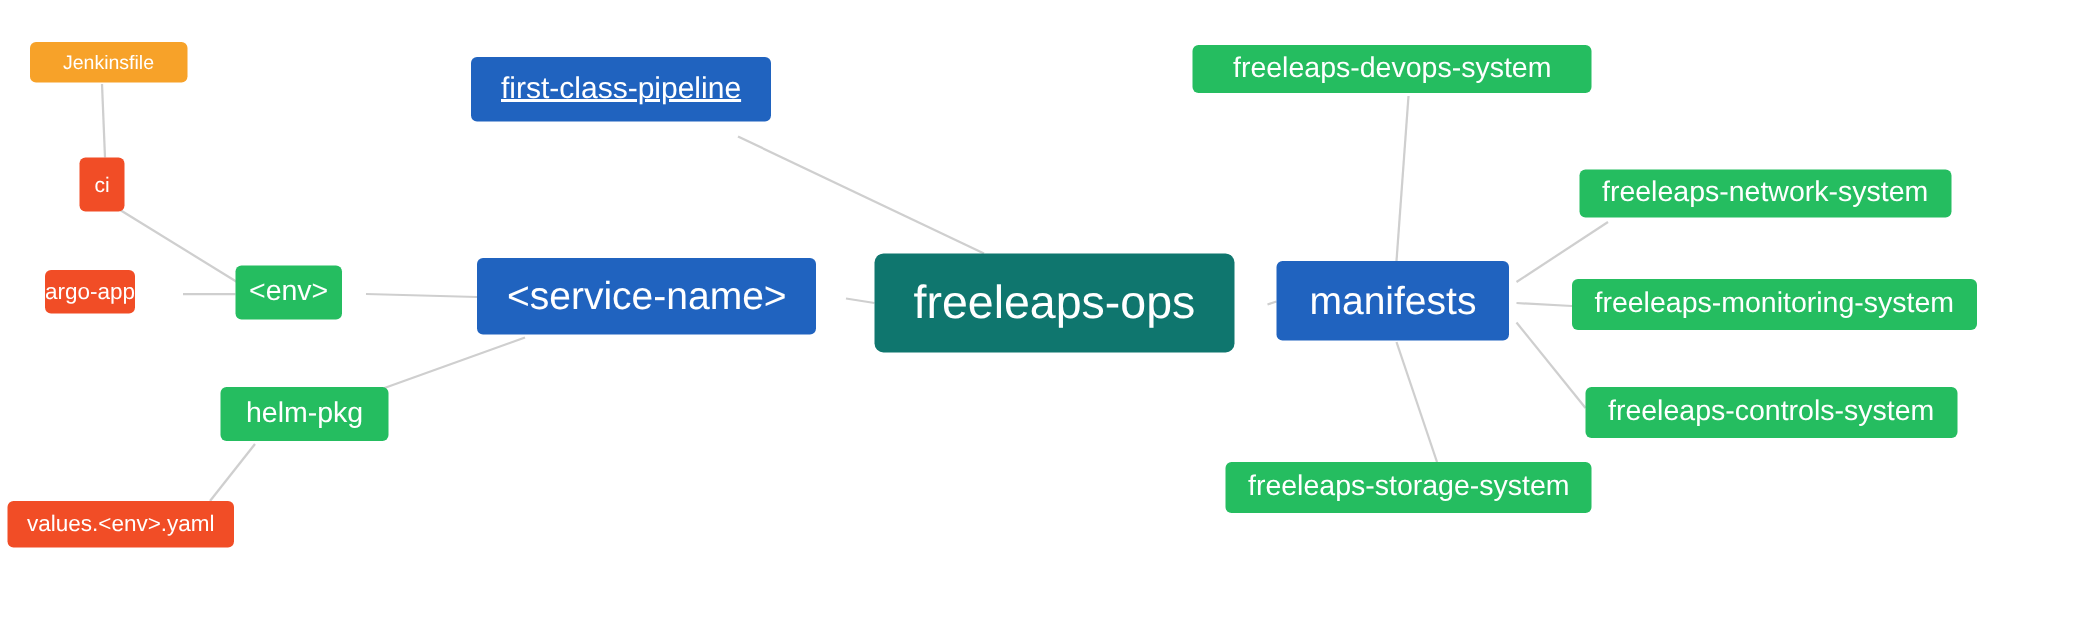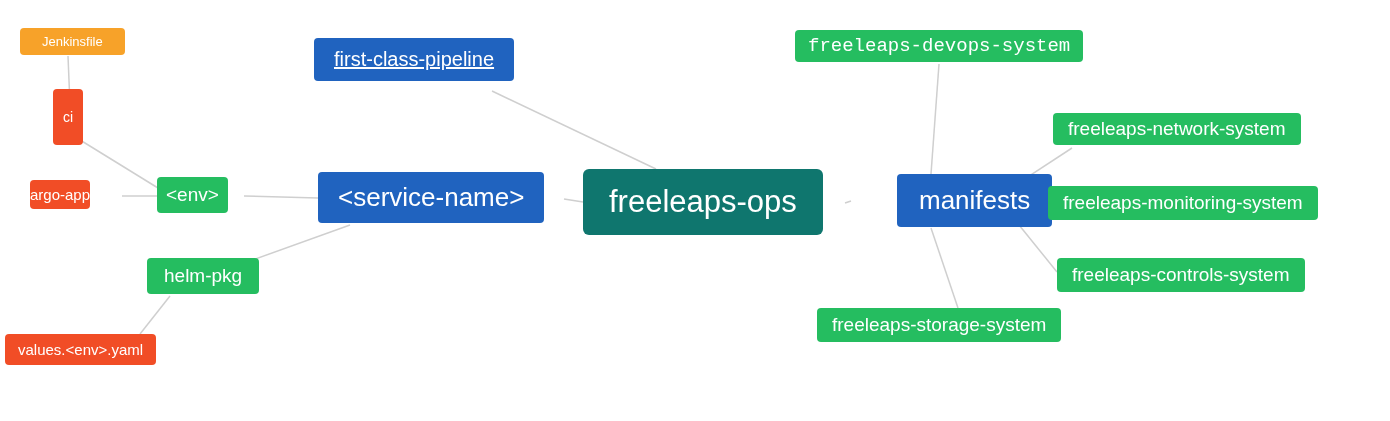--- a/index.html
+++ b/index.html
@@ -33,30 +33,30 @@
     cursor: pointer;
   }
   .blue   { background: #2063bf; }
   .green  { background: #25bd60; }
   .red    { background: #f14d26; }
   .orange { background: #f7a229; }
   .dark   { background: #0f766e; border-radius: 6px; text-align: right; }
 
   
   #n-jenkinsfile { left: 20px;  top: 28px;  font-size: 13px; padding: 6px 22px; }
-  #n-ci          { left: 53px;  top: 89px; font-size: 14px; padding: 20px 10px; }
+  #n-ci          { left: 53px;  top: 105px; font-size: 14px; padding: 10px 10px; }
   #n-argo-app    { left: 30px;  top: 180px; font-size: 15px; padding: 6px 0; }
   #n-env         { left: 157px; top: 177px; font-size: 19px; padding: 7px 9px; }
   #n-helm-pkg    { left: 147px; top: 258px; font-size: 19px; padding: 7px 17px; }
   #n-values      { left: 5px;   top: 334px; font-size: 15px; padding: 7px 13px; }
   #n-fcp         { left: 314px; top: 38px;  font-size: 20px; padding: 10px 20px; text-decoration: underline; }
   #n-service     { left: 318px; top: 172px; font-size: 26px; padding: 10px 20px; }
   #n-ops         { left: 583px; top: 169px; font-size: 31px; padding: 15px 26px; }
-  #n-manifests   { left: 851px; top: 174px; font-size: 26px; padding: 11px 22px; margin-left: 46px; }
-  #n-devops      { left: 795px; top: 30px;  font-size: 19px; padding: 5px 13px; font-family: Liberation Mono, monospace; }
+  #n-manifests   { left: 851px; top: 174px; font-size: 26px; padding: 11px 22px; }
+  #n-devops      { left: 795px; top: 30px;  font-size: 19px; padding: 5px 27px; }
   #n-network     { left: 1053px; top: 113px; font-size: 19px; padding: 5px 15px; }
   #n-monitoring  { left: 1048px; top: 186px; font-size: 19px; padding: 6px 15px; }
   #n-controls    { left: 1057px; top: 258px; font-size: 19px; padding: 6px 15px; }
   #n-storage     { left: 817px; top: 308px; font-size: 19px; padding: 6px 15px; }
 </style>
 </head>
 <body>
 
 <div class="canvas">
 

